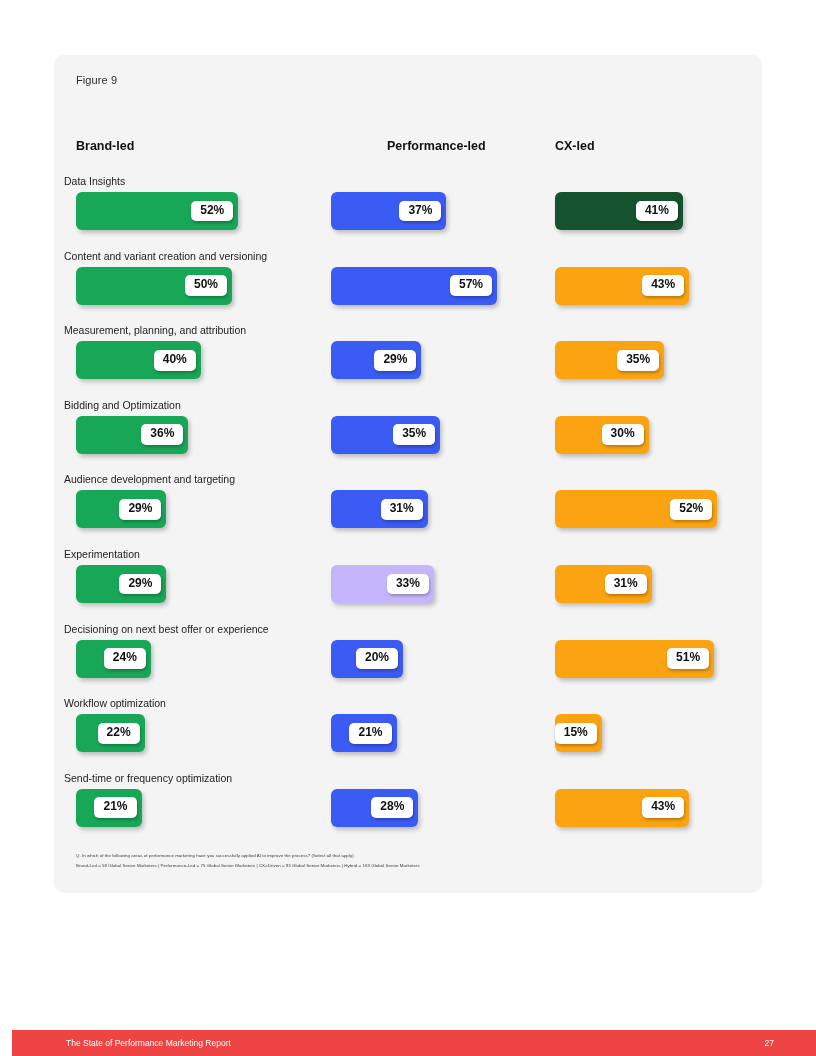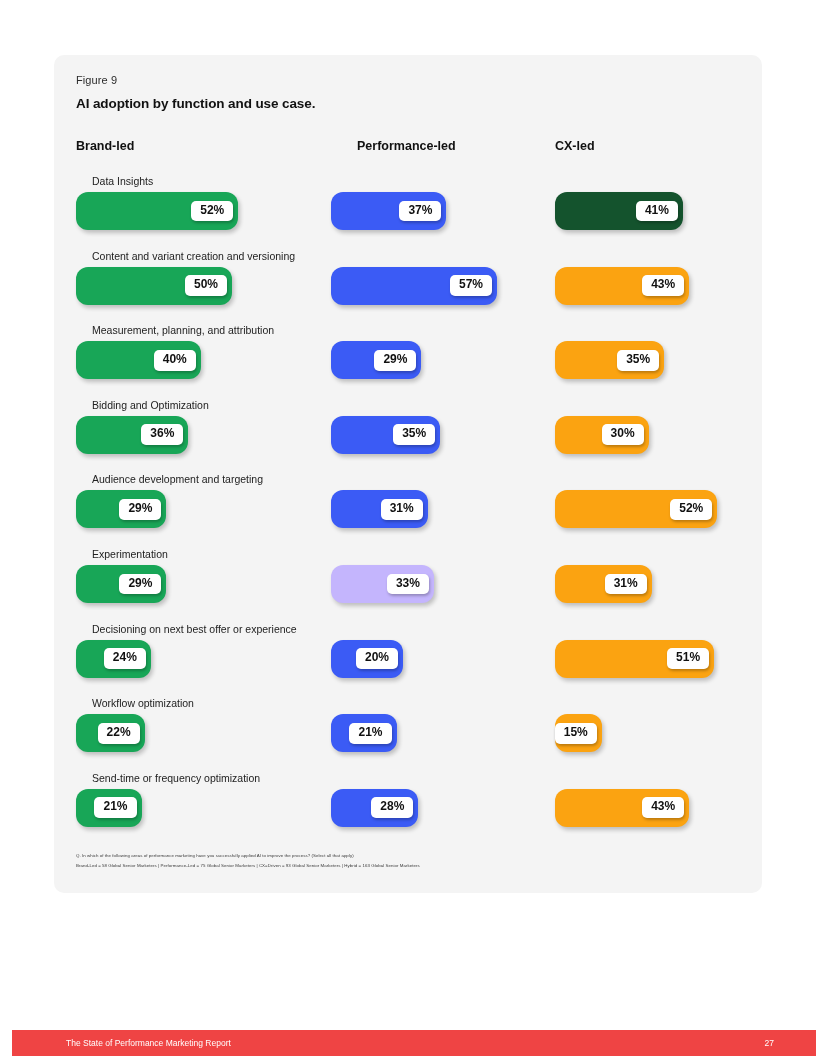--- a/index.html
+++ b/index.html
@@ -26,41 +26,41 @@
   .fig-title {
     position: absolute; left: 22px; top: 41px;
     font-size: 13.5px; font-weight: bold; color: #111111; letter-spacing: -.1px;
   }
 
   .col-head {
     position: absolute; top: 84px;
     font-size: 12.5px; font-weight: bold; color: #111111;
   }
   .col-head.c0 { left: 22px; }
-  .col-head.c1 { left: 264px; padding-left: 39px; }
+  .col-head.c1 { left: 294px; padding-left: 39px; }
   .col-head.c2 { left: 501px; }
 
   .rows { position: absolute; left: 0; top: 0; width: 100%; }
 
   .row { position: absolute; left: 0; width: 100%; }
 
   .row-label {
-    position: absolute; left: 38px; top: 0;
+    position: absolute; left: 10px; top: 0;
     font-size: 10.5px; color: #222222; white-space: nowrap;
   }
 
   .bar-wrap { position: absolute; top: 17px; height: 38px; }
   .bar-wrap.c0 { left: 22px; }
   .bar-wrap.c1 { left: 277px; }
   .bar-wrap.c2 { left: 501px; }
 
   .bar {
     position: relative;
     height: 38px;
-    border-radius: 12px;
+    border-radius: 6px;
     box-shadow: 2px 3px 4px rgba(0,0,0,0.22);
     display: flex; align-items: center; justify-content: flex-end;
   }
   .bar.green  { background: #18A657; }
   .bar.blue   { background: #3B5BF5; }
   .bar.orange { background: #FBA311; }
 
   .pill {
     position: relative;
     margin-right: 5px;
@@ -95,21 +95,20 @@
   }
 </style>
 </head>
 <body>
 
 <div class="page">
 
   <div class="card">
 
     <div class="fig-label">Figure 9</div>
-    <div class="fig-title">AI adoption by function and use case.</div>
 
     <div class="col-head c0">Brand-led</div>
     <div class="col-head c1">Performance-led</div>
     <div class="col-head c2">CX-led</div>
 
     <div class="rows" id="rows">
         <div class="row" style="top: 120px;">
           <div class="row-label">Data Insights</div>
           <div class="bar-wrap c0" style="width: 162.24px;">
             <div class="bar green" style="background: rgb(24, 166, 87);">

